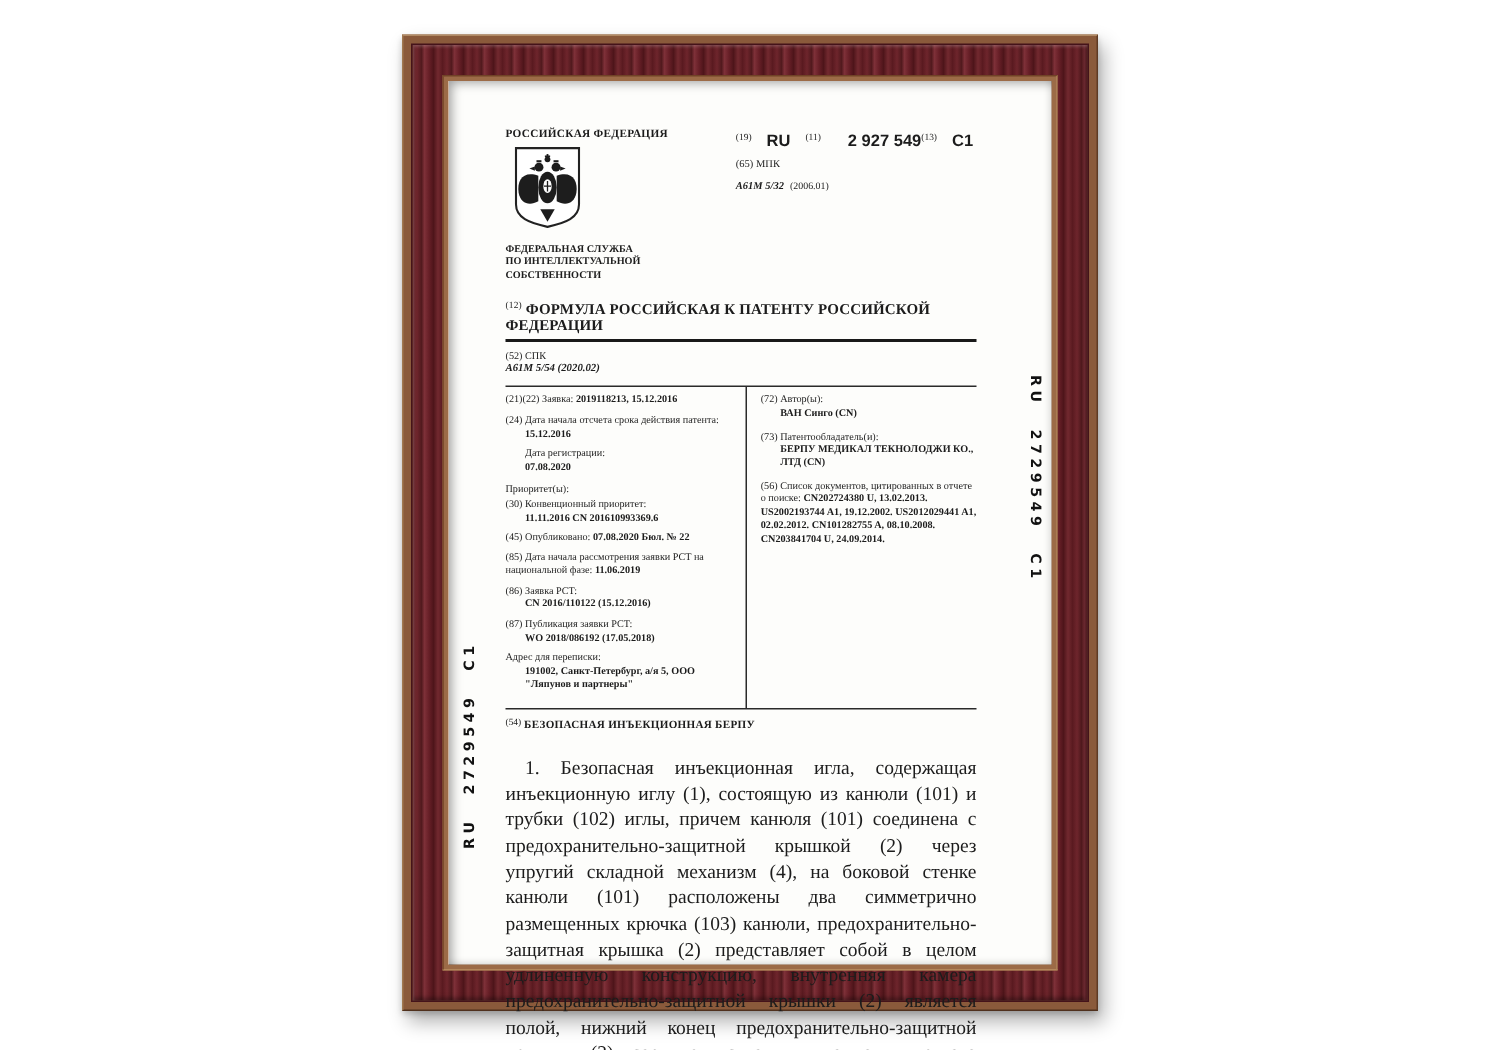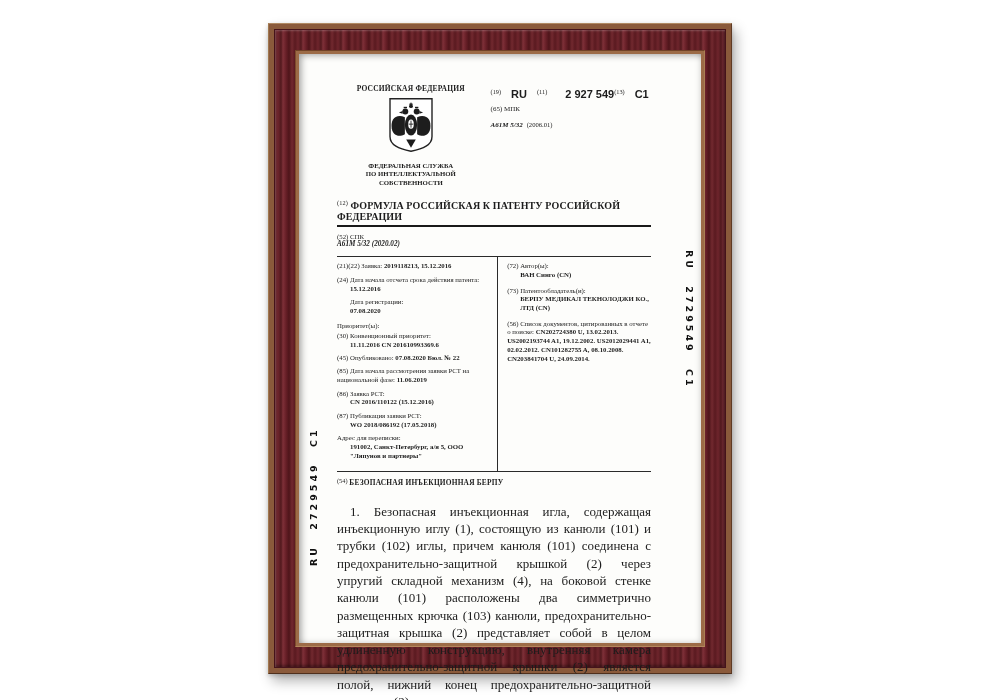--- a/index.html
+++ b/index.html
@@ -32,21 +32,21 @@
 
   
   .side-label { position:absolute; white-space:nowrap;
                 font-family:"DejaVu Sans", sans-serif; font-weight:bold;
                 font-size:9.5px; letter-spacing:3px; word-spacing:9px; color:#111; }
   .side-label.left  { left:9px;  top:512px; transform:rotate(-90deg); transform-origin:0 0; }
   .side-label.right { left:396px; top:196px; transform:rotate(90deg);  transform-origin:0 0; }
 
   
   .hdr { display:flex; }
-  .hdr-left { width:47%; text-align:center; }
+  .hdr-left { width:47%; text-align:left; }
   .country { font-weight:bold; font-size:7.5px; letter-spacing:0.2px; }
   .emblem { margin-top:4px; }
   .office { font-weight:bold; font-size:6.8px; line-height:1.25; margin-top:5px; }
   .hdr-right { width:53%; padding-left:6px; }
   .codes-line { white-space:nowrap; }
   .sc { font-size:6.3px; vertical-align:4px; }
   .big { font-family:"Liberation Sans", sans-serif; font-weight:bold; font-size:11px; }
   .gap1 { display:inline-block; width:10px; } .gap2 { display:inline-block; width:18px; }
   .ipc-label { font-size:7px; margin-top:3px; }
   .ipc-code { font-size:7px; font-weight:bold; font-style:italic; }
@@ -136,21 +136,21 @@
             </div>
           </div>
 
           <div class="doc-type">
             <span class="sc">(12)</span>
             <span>ФОРМУЛА РОССИЙСКАЯ К ПАТЕНТУ РОССИЙСКОЙ ФЕДЕРАЦИИ</span>
           </div>
 
           <div class="cpc">
             <div class="cpc-label">(52) СПК</div>
-            <div class="cpc-code">A61M 5/32 (2020.02)</div>
+            <div class="cpc-code">A61M 5/54 (2020.02)</div>
           </div>
 
           <div class="cols">
             <div class="col-l">
               <div class="entry">
                 <span class="lbl">(21)(22) Заявка:</span>
                 <span class="val">2019118213,  15.12.2016</span>
               </div>
               <div class="entry">
                 <span class="lbl">(24) Дата начала отсчета срока действия патента:</span>

